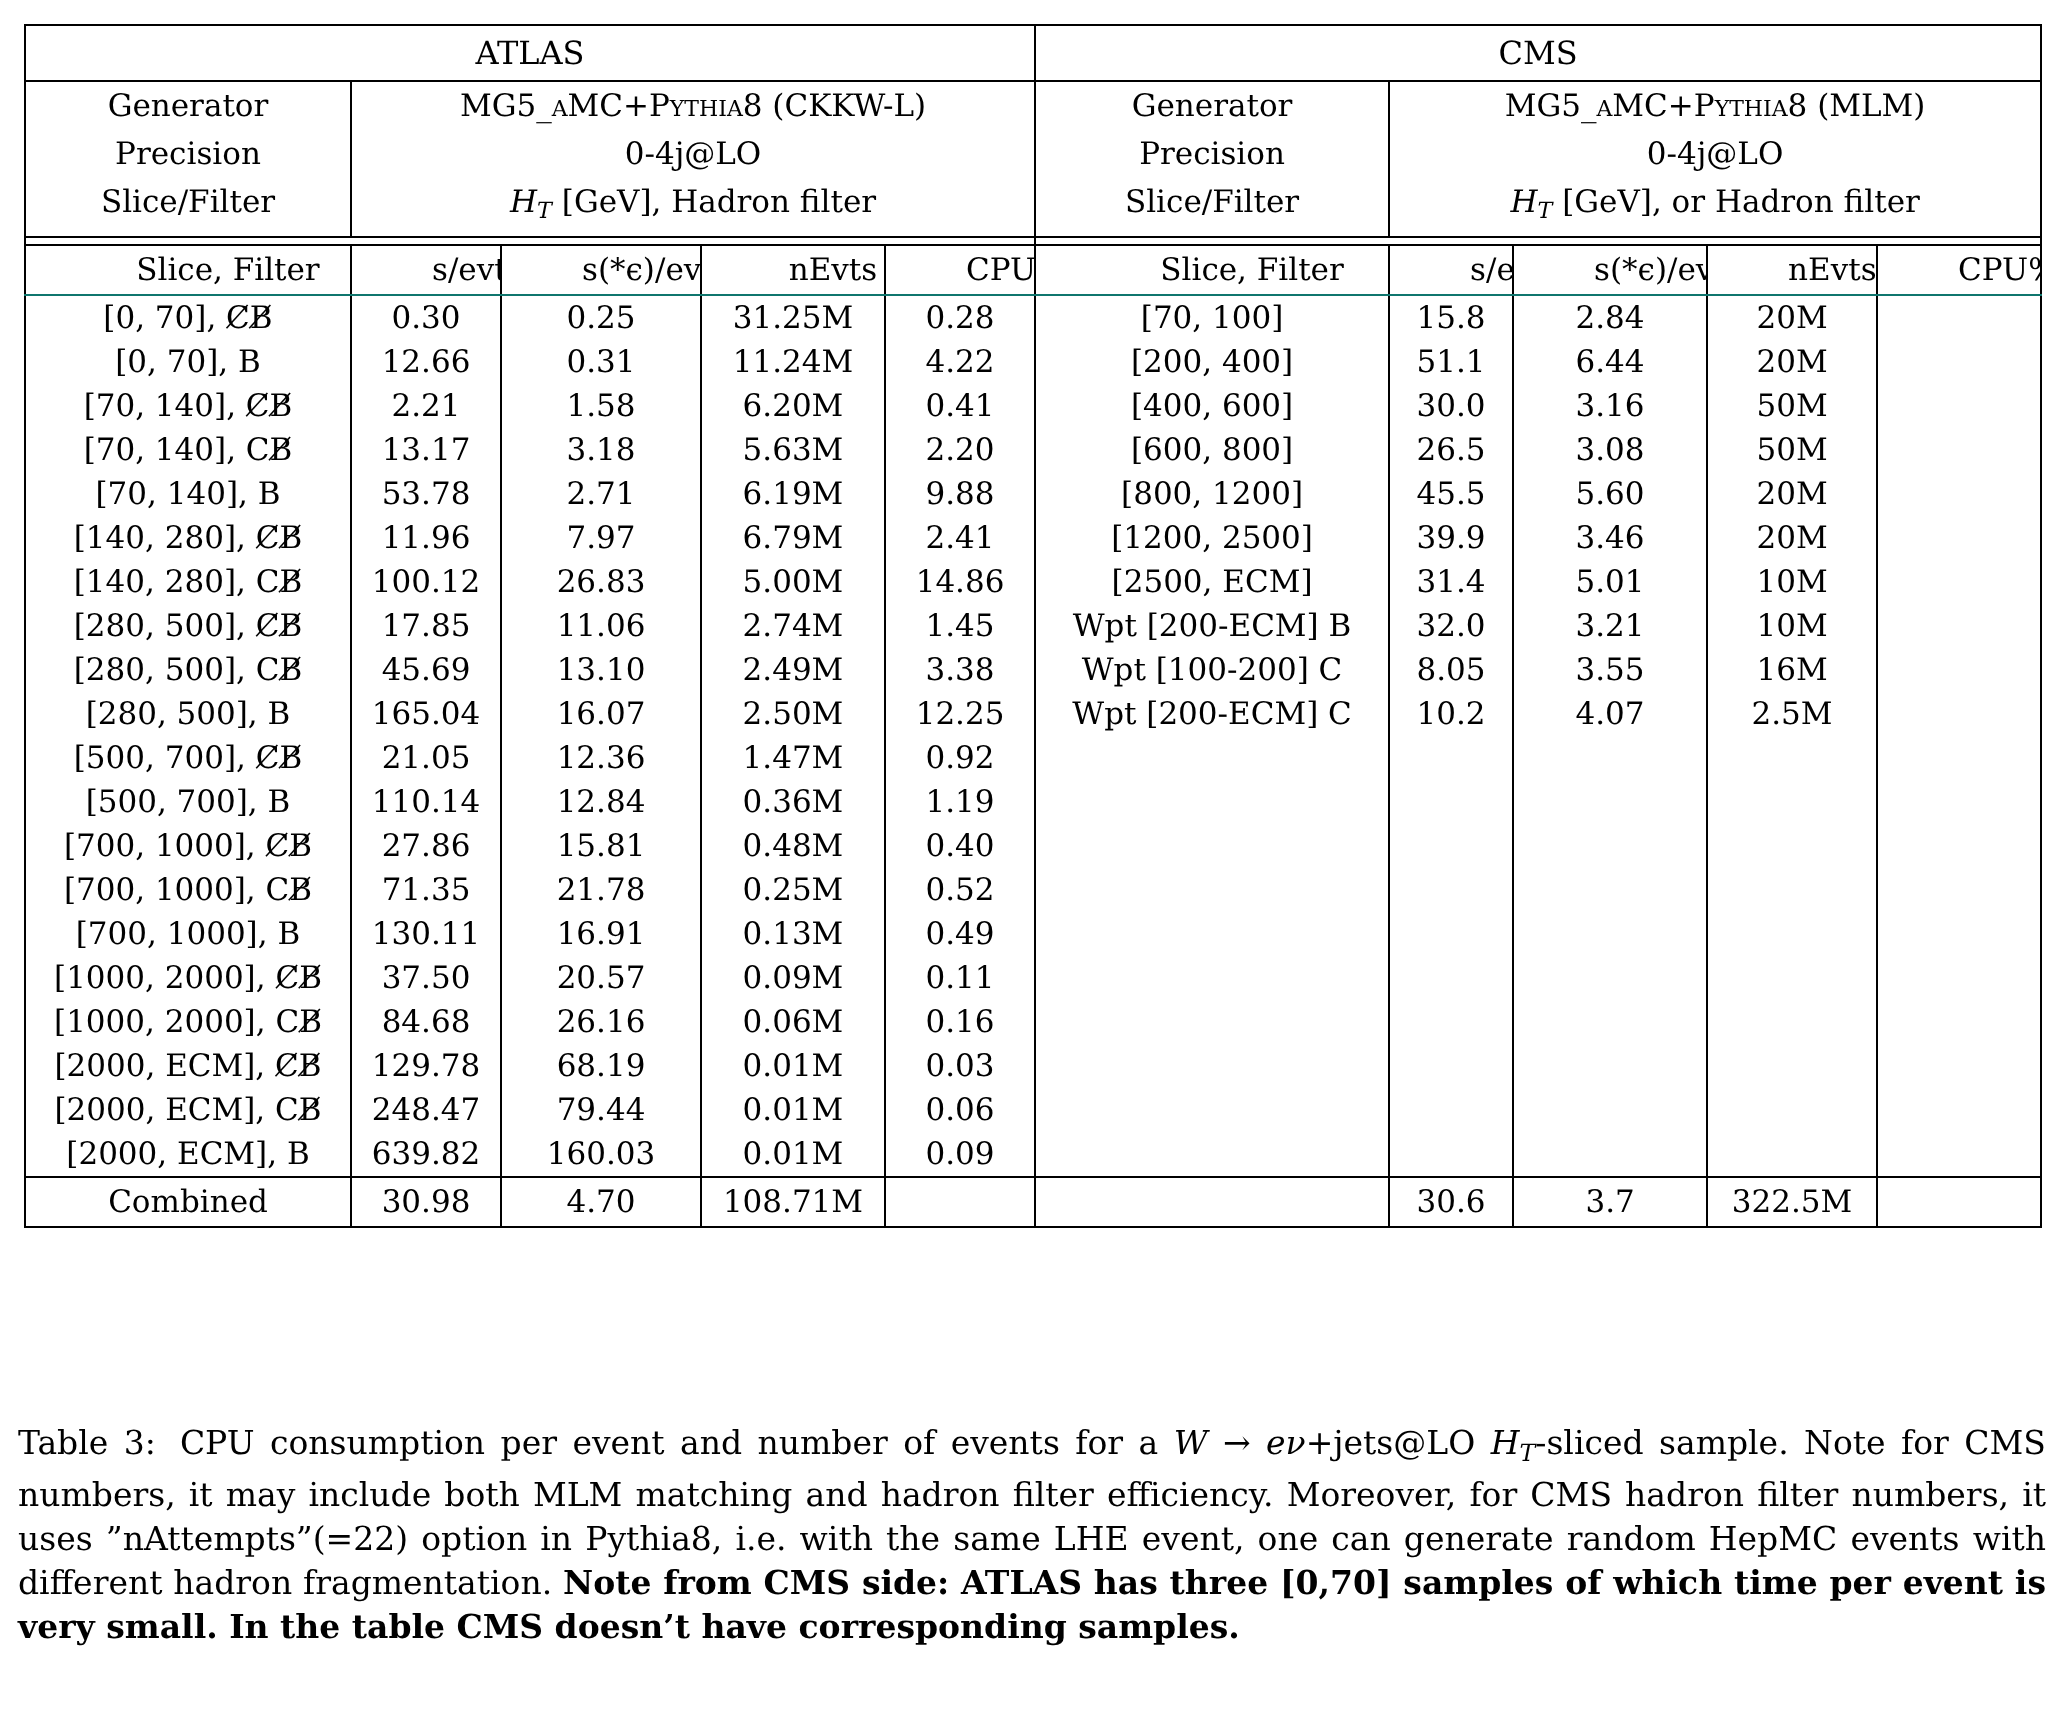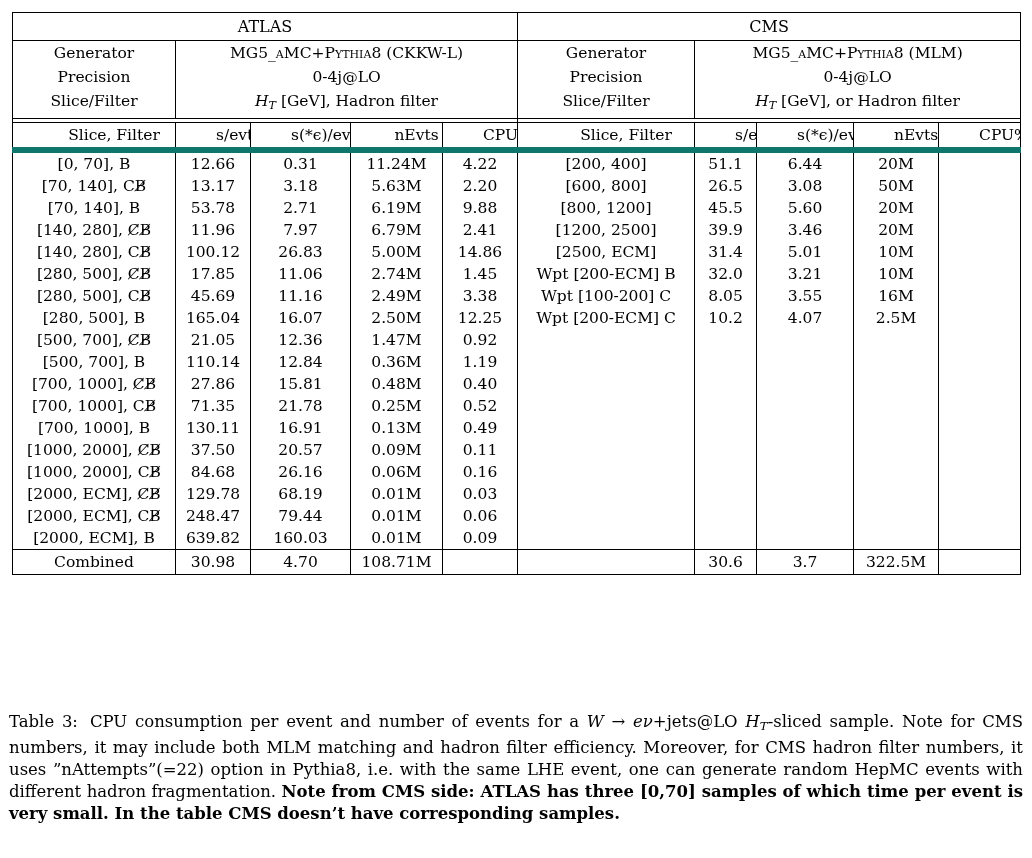--- a/index.html
+++ b/index.html
@@ -16,21 +16,21 @@
   .tbl td{
     text-align:center;padding:0;margin:0;
     font-size:15.5px;line-height:22px;
     white-space:nowrap;overflow:hidden;
   }
   .vl{border-left:1px solid #000;}
   tr.title td{font-size:16px;line-height:27px;border-bottom:1px solid #000;}
   tr.meta td{border-bottom:1px solid #000;vertical-align:top;border-radius:15px;}
   tr.meta .line{line-height:24px;font-size:15.5px;}
   tr.spacer td{height:3px;line-height:3px;font-size:1px;border-bottom:1px solid #000;}
-  tr.colhead td{border-bottom:6px solid #0f766e;line-height:24px;padding-left:40px;}
+  tr.colhead td{border-bottom:1px solid #0f766e;line-height:24px;padding-left:40px;}
   tr.combined td{border-top:1px solid #000;line-height:24px;}
   .sc{font-variant:small-caps;}
   .mi{font-style:italic;}
   .sub{font-size:0.72em;font-style:italic;vertical-align:-0.28em;}
   .caption{
     position:absolute;left:9px;top:711px;width:1014px;
     font-size:16.5px;line-height:22px;text-align:justify;
   }
   .cap-label{margin-right:12px;}
   .cap-bold{font-weight:bold;}
@@ -95,35 +95,59 @@
     <td class="vl">Slice, Filter</td>
     <td class="vl">s/evt</td>
     <td class="vl">s(*ϵ)/evt</td>
     <td class="vl">nEvts</td>
     <td class="vl">CPU%</td>
   </tr>
   </tbody>
 
   <tbody>
 
+      <tr>
+        <td>[0, 70], C̸B̸</td>
+        <td class="vl">0.30</td>
+        <td class="vl">0.25</td>
+        <td class="vl">31.25M</td>
+        <td class="vl">0.28</td>
+        <td class="vl">[70, 100]</td>
+        <td class="vl">15.8</td>
+        <td class="vl">2.84</td>
+        <td class="vl">20M</td>
+        <td class="vl"></td>
+      </tr>
 
 
       <tr>
         <td>[0, 70], B</td>
         <td class="vl">12.66</td>
         <td class="vl">0.31</td>
         <td class="vl">11.24M</td>
         <td class="vl">4.22</td>
         <td class="vl">[200, 400]</td>
         <td class="vl">51.1</td>
         <td class="vl">6.44</td>
         <td class="vl">20M</td>
         <td class="vl"></td>
       </tr>
 
+      <tr>
+        <td>[70, 140], C̸B̸</td>
+        <td class="vl">2.21</td>
+        <td class="vl">1.58</td>
+        <td class="vl">6.20M</td>
+        <td class="vl">0.41</td>
+        <td class="vl">[400, 600]</td>
+        <td class="vl">30.0</td>
+        <td class="vl">3.16</td>
+        <td class="vl">50M</td>
+        <td class="vl"></td>
+      </tr>
 
       <tr>
         <td>[70, 140], CB̸</td>
         <td class="vl">13.17</td>
         <td class="vl">3.18</td>
         <td class="vl">5.63M</td>
         <td class="vl">2.20</td>
         <td class="vl">[600, 800]</td>
         <td class="vl">26.5</td>
         <td class="vl">3.08</td>
@@ -180,21 +204,21 @@
         <td class="vl">Wpt [200-ECM] B</td>
         <td class="vl">32.0</td>
         <td class="vl">3.21</td>
         <td class="vl">10M</td>
         <td class="vl"></td>
       </tr>
 
       <tr>
         <td>[280, 500], CB̸</td>
         <td class="vl">45.69</td>
-        <td class="vl">11.16</td>
+        <td class="vl">13.10</td>
         <td class="vl">2.49M</td>
         <td class="vl">3.38</td>
         <td class="vl">Wpt [100-200] C</td>
         <td class="vl">8.05</td>
         <td class="vl">3.55</td>
         <td class="vl">16M</td>
         <td class="vl"></td>
       </tr>
 
       <tr>

